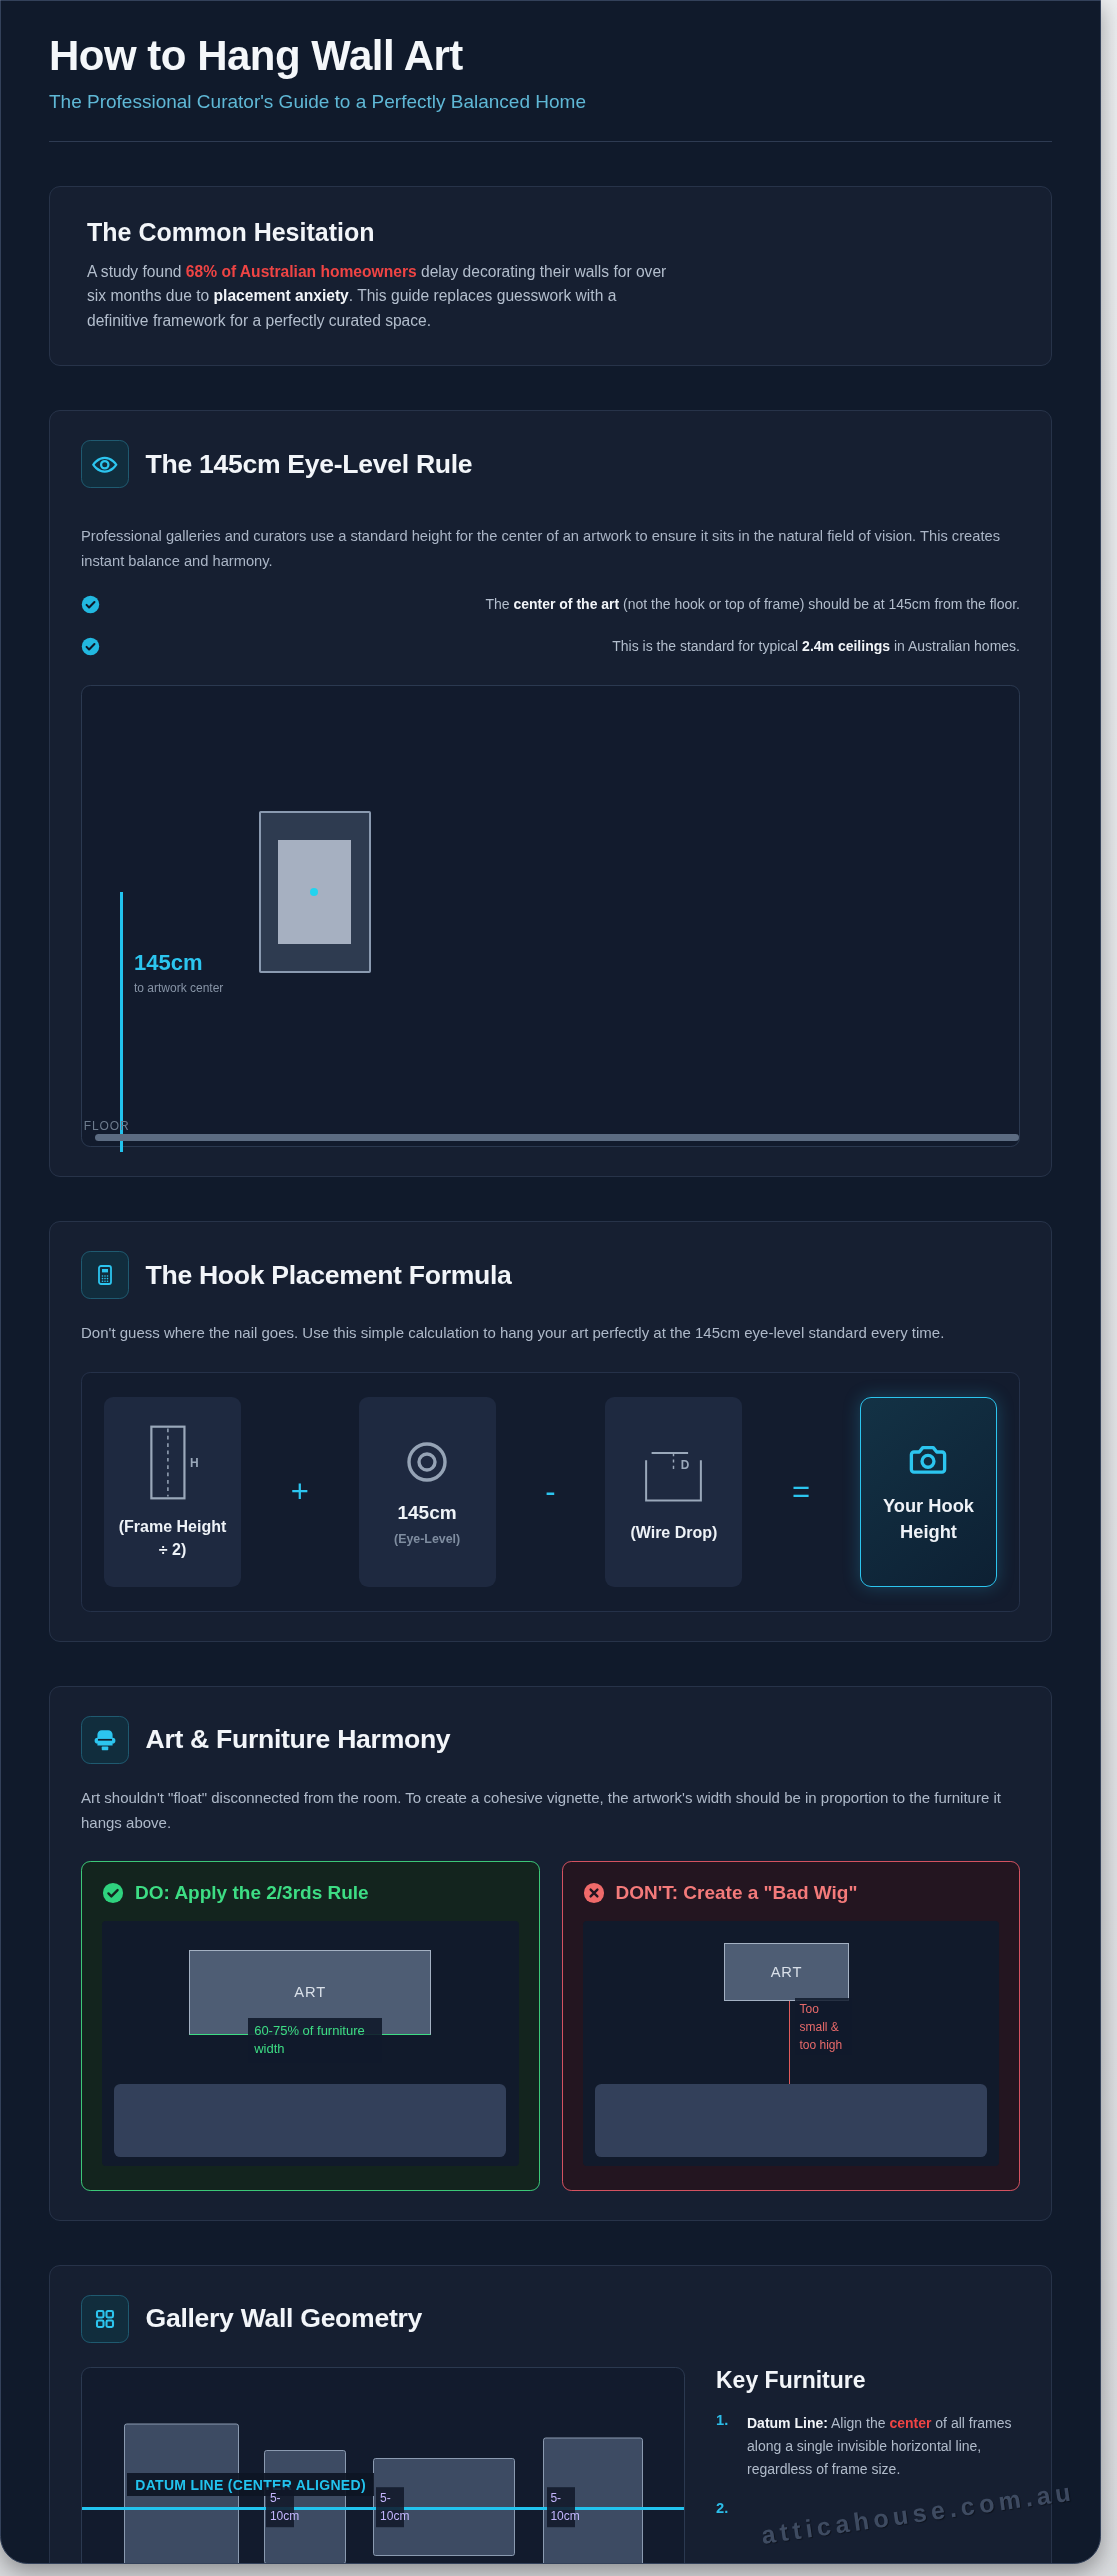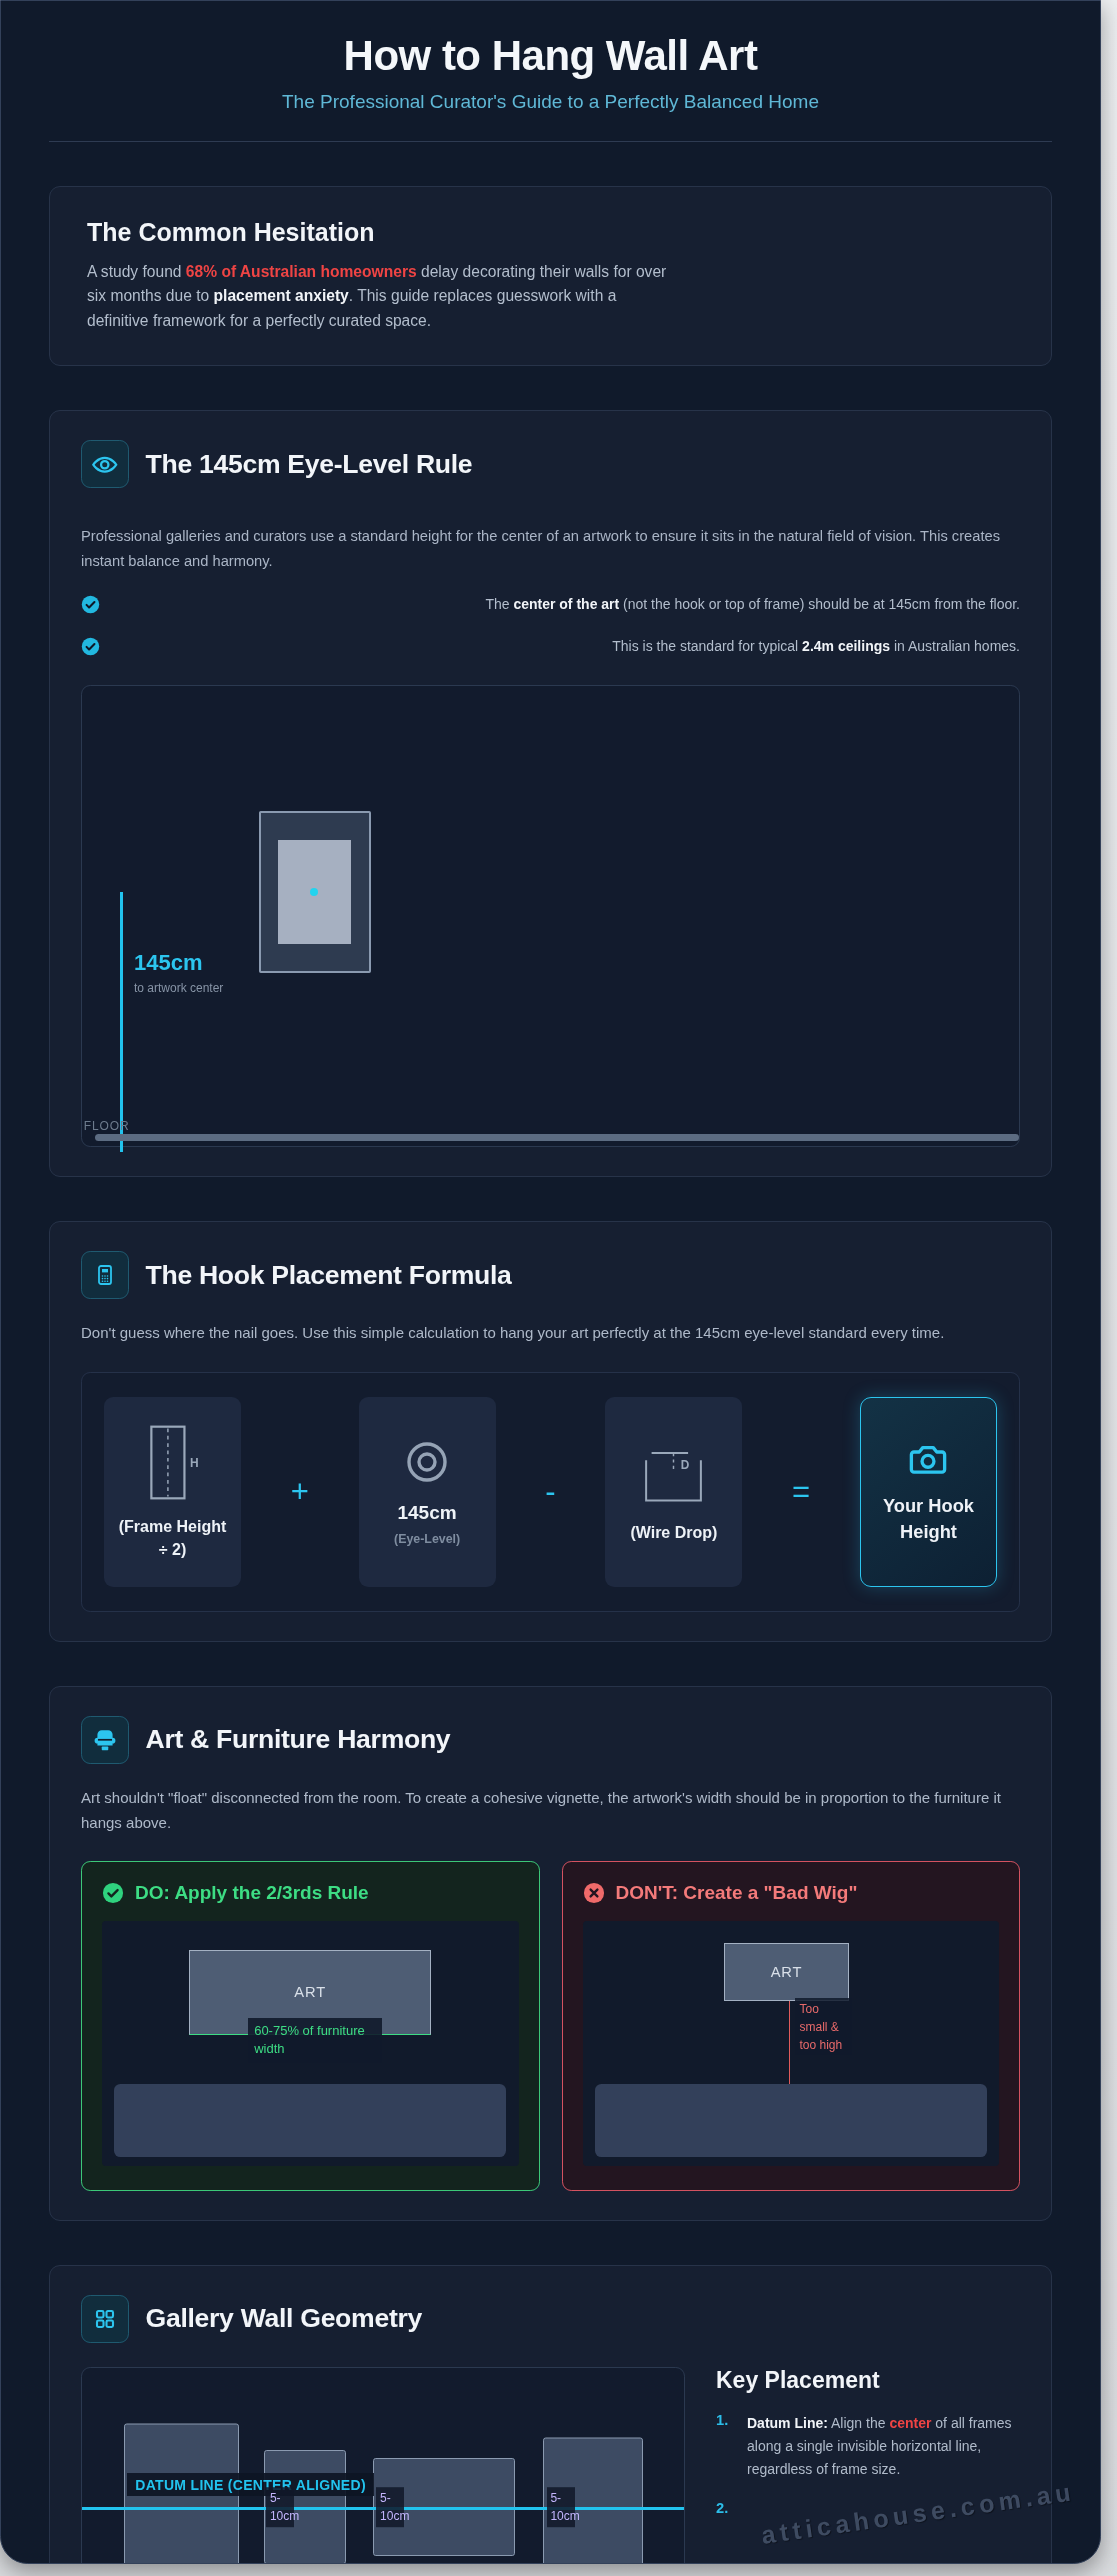--- a/index.html
+++ b/index.html
@@ -15,21 +15,21 @@
     width: 1101px; height: 2564px;
     background: #101a2b;
     border: 0.9px solid #33415a;
     border-radius: 0 0 27.5px 27.5px;
     overflow: hidden;
     box-shadow: 0 7.3px 22px rgba(0,0,0,.35);
   }
   .inner { padding: 31px 48px 0 48px; }
 
   
-  .hdr { text-align: center; }
+  .hdr { text-align: left; }
   .hdr h1 {
     color: #f4f7fa; font-size: 42px; font-weight: 800; letter-spacing: -0.5px;
   }
   .hdr .sub { margin-top: 11px; color: #5fb8d6; font-size: 19px; }
   .hdr-rule { border: none; border-top: 0.9px solid #2e3b52; margin-top: 27.5px; }
 
   
   .card {
     margin-top: 44px;
     background: #161f31;
@@ -399,21 +399,21 @@
           <div class="g-frame g-f3"></div>
           <div class="g-frame g-f4"></div>
           <div class="datum-line"></div>
           <div class="datum-chip">DATUM LINE (CENTER ALIGNED)</div>
           <div class="g-gap g1">5-10cm</div>
           <div class="g-gap g2">5-10cm</div>
           <div class="g-gap g3">5-10cm</div>
         </div>
 
         <div class="principles">
-          <h3>Key Placement</h3>
+          <h3>Key Furniture</h3>
           <div class="prin-item">
             <span class="prin-num">1.</span>
             <div class="prin-txt"><span class="seg-wb">Datum Line:</span><span class="seg-n"> Align the </span><span class="seg-cb">center</span><span class="seg-n"> of all frames along a single invisible horizontal line, regardless of frame size.</span></div>
           </div>
           <div class="prin-item">
             <span class="prin-num">2.</span>
           </div>
         </div>
       </div>
     </div>

